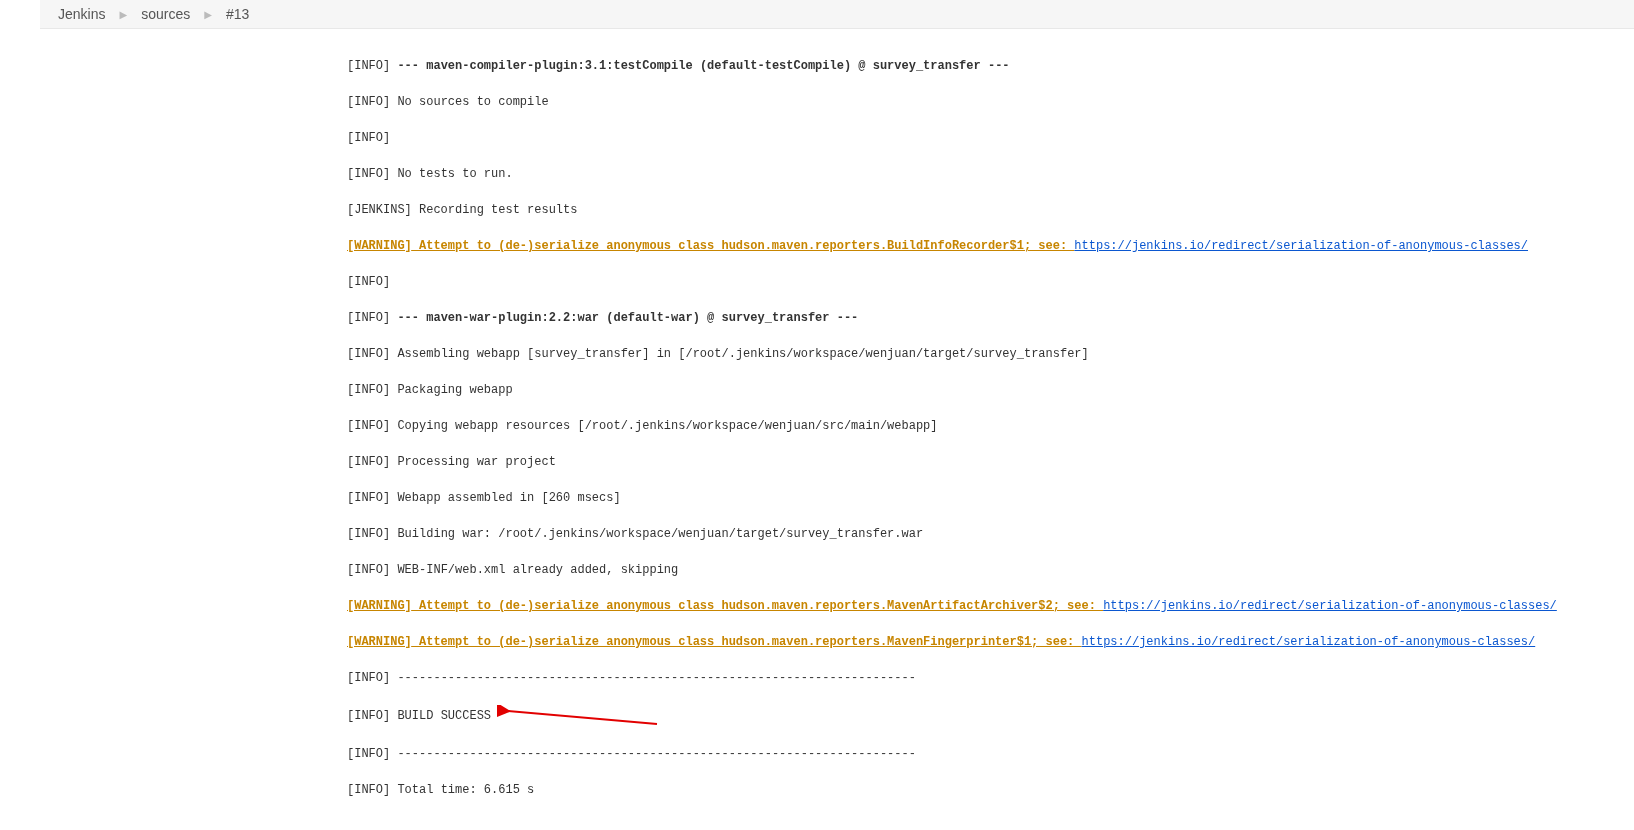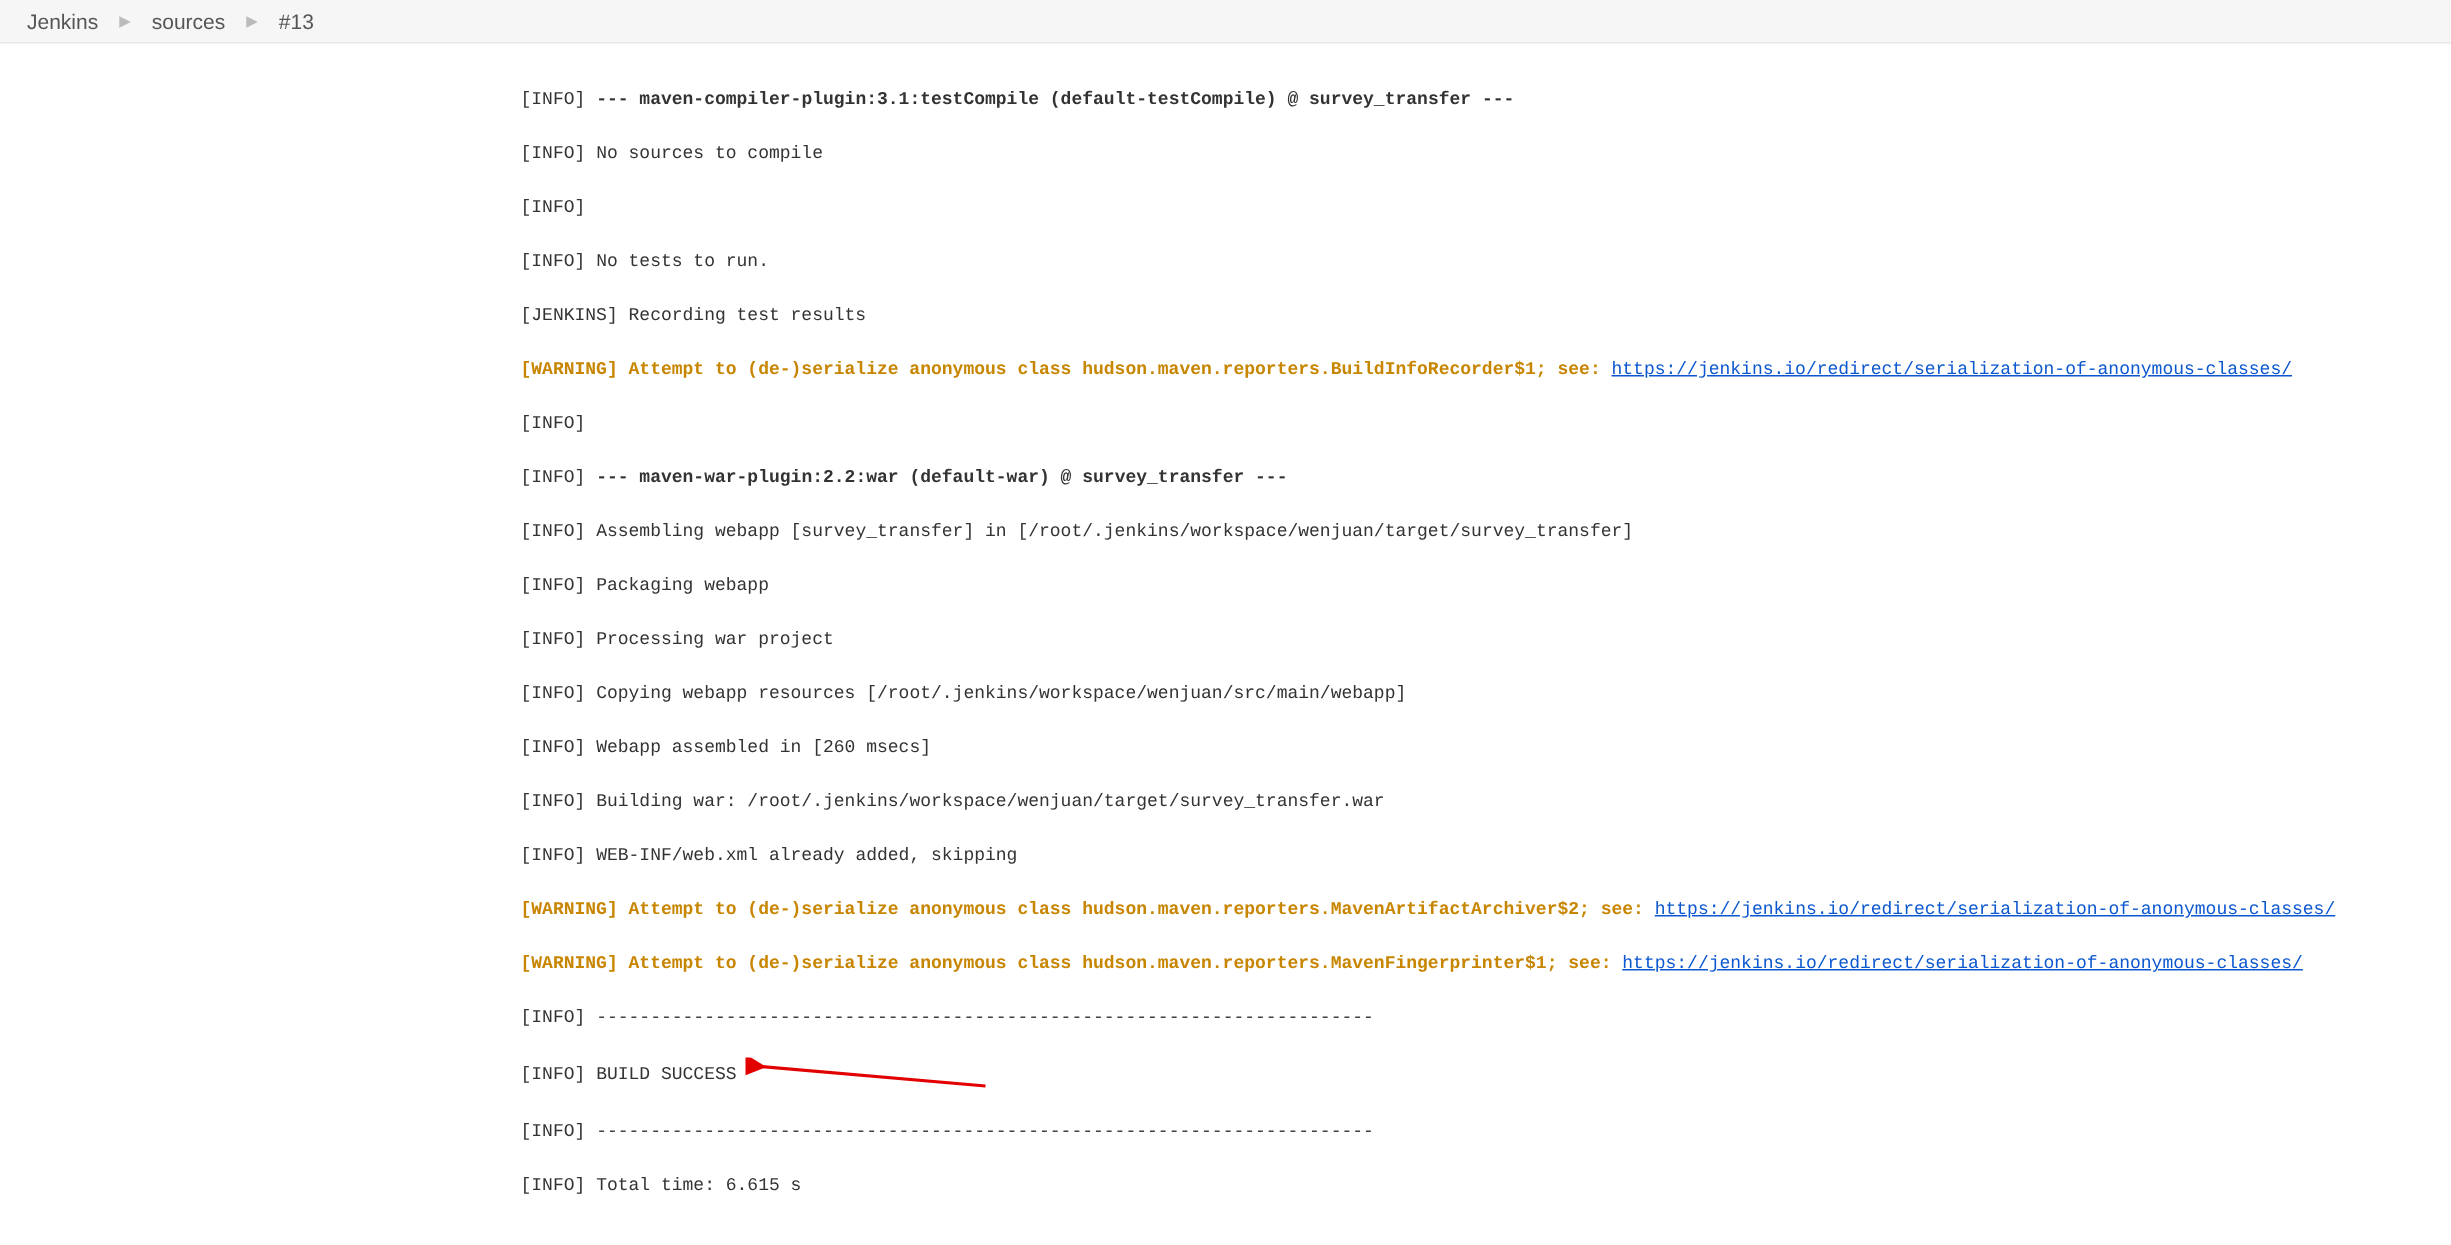--- a/index.html
+++ b/index.html
@@ -12,34 +12,35 @@
   }
   .breadcrumb {
     background: #f6f6f6;
     border-bottom: 1px solid #e8e8e8;
     padding: 6px 18px;
     display: flex;
     align-items: center;
     gap: 14px;
     color: #555;
     font-size: 14px;
+    margin-left: 40px;
   }
   .breadcrumb a { color: #555; text-decoration: none; }
   .breadcrumb .sep { color: #bbb; font-size: 10px; }
   .console {
     padding: 10px 0 20px 347px;
     font-family: "Courier New", Consolas, monospace;
     font-size: 12px;
     line-height: 18px;
     white-space: pre;
     color: #333;
   }
   .line { display:block; }
   .bold { font-weight: bold; }
-  .warn { color: #c78500; font-weight: bold; }
+  .warn { color: #c78500; font-weight: bold; text-decoration: underline; }
   a.consolelink { color: #0b57d0; }
   .arrow {
     display:inline-block;
     vertical-align: middle;
     margin-left: 6px;
   }
   .arrow svg { display:block; }
 </style>
 </head>
 <body>
@@ -56,22 +57,22 @@
 <span class="line"><span>[INFO]</span> <span class="bold"><span>--- </span><span>maven-compiler-plugin:3.1:testCompile (default-testCompile) @ survey_transfer</span><span> ---</span></span></span>
 <span class="line"><span>[INFO]</span> <span>No sources to compile</span></span>
 <span class="line"><span>[INFO]</span></span>
 <span class="line"><span>[INFO]</span> <span>No tests to run.</span></span>
 <span class="line"><span>[JENKINS]</span> <span>Recording test results</span></span>
 <span class="line"><span class="warn"><span>[WARNING]</span> <span>Attempt to (de-)serialize anonymous class hudson.maven.reporters.BuildInfoRecorder$1; see: </span></span><a class="consolelink" href="#">https://jenkins.io/redirect/serialization-of-anonymous-classes/</a></span>
 <span class="line"><span>[INFO]</span></span>
 <span class="line"><span>[INFO]</span> <span class="bold"><span>--- </span><span>maven-war-plugin:2.2:war (default-war) @ survey_transfer</span><span> ---</span></span></span>
 <span class="line"><span>[INFO]</span> <span>Assembling webapp [survey_transfer] in [/root/.jenkins/workspace/wenjuan/target/survey_transfer]</span></span>
 <span class="line"><span>[INFO]</span> <span>Packaging webapp</span></span>
+<span class="line"><span>[INFO]</span> <span>Copying webapp resources [/root/.jenkins/workspace/wenjuan/src/main/webapp]</span></span>
 <span class="line"><span>[INFO]</span> <span>Processing war project</span></span>
-<span class="line"><span>[INFO]</span> <span>Copying webapp resources [/root/.jenkins/workspace/wenjuan/src/main/webapp]</span></span>
 <span class="line"><span>[INFO]</span> <span>Webapp assembled in [260 msecs]</span></span>
 <span class="line"><span>[INFO]</span> <span>Building war: /root/.jenkins/workspace/wenjuan/target/survey_transfer.war</span></span>
 <span class="line"><span>[INFO]</span> <span>WEB-INF/web.xml already added, skipping</span></span>
 <span class="line"><span class="warn"><span>[WARNING]</span> <span>Attempt to (de-)serialize anonymous class hudson.maven.reporters.MavenArtifactArchiver$2; see: </span></span><a class="consolelink" href="#">https://jenkins.io/redirect/serialization-of-anonymous-classes/</a></span>
 <span class="line"><span class="warn"><span>[WARNING]</span> <span>Attempt to (de-)serialize anonymous class hudson.maven.reporters.MavenFingerprinter$1; see: </span></span><a class="consolelink" href="#">https://jenkins.io/redirect/serialization-of-anonymous-classes/</a></span>
 <span class="line"><span>[INFO]</span> <span>------------------------------------------------------------------------</span></span>
 <span class="line"><span>[INFO]</span> <span>BUILD SUCCESS</span><span class="arrow"><svg width="170" height="22">
           <defs>
             <marker id="ah1" markerWidth="10" markerHeight="10" refX="2" refY="5" orient="auto">
               <path d="M10,0 L0,5 L10,10 Z" fill="#e20000"></path>

